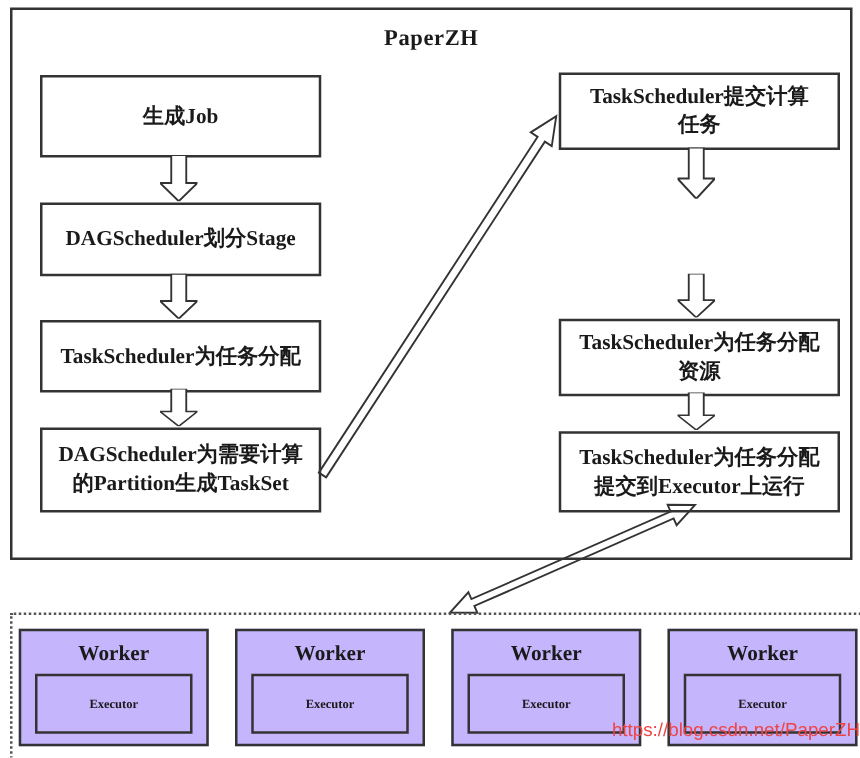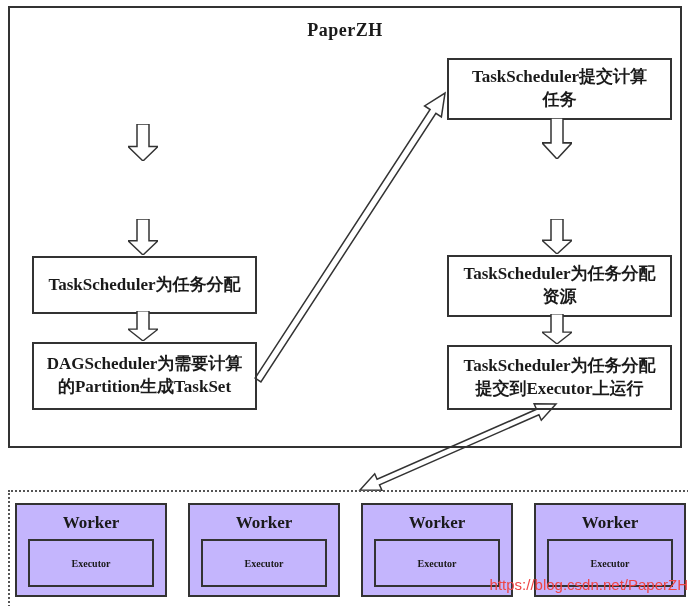--- a/index.html
+++ b/index.html
@@ -127,25 +127,27 @@
 </style>
 </head>
 <body>
 
 <div class="stage">
 
   <div class="client-box">
     <div class="client-title">PaperZH</div>
   </div>
 
+  <div class="flow-box l0">生成Job</div>
   <div class="varrow va-l0">
     <svg viewBox="0 0 30 38" preserveAspectRatio="none">
         <polygon points="9,0 21,0 21,23 30,23 15,38 0,23 9,23" fill="#fff" stroke="#333" stroke-width="1.5"></polygon>
       </svg>
   </div>
+  <div class="flow-box l1">DAGScheduler划分Stage</div>
   <div class="varrow va-l1">
     <svg viewBox="0 0 30 38" preserveAspectRatio="none">
         <polygon points="9,0 21,0 21,23 30,23 15,38 0,23 9,23" fill="#fff" stroke="#333" stroke-width="1.5"></polygon>
       </svg>
   </div>
   <div class="flow-box l2">TaskScheduler为任务分配</div>
   <div class="varrow va-l2">
     <svg viewBox="0 0 30 38" preserveAspectRatio="none">
         <polygon points="9,0 21,0 21,23 30,23 15,38 0,23 9,23" fill="#fff" stroke="#333" stroke-width="1.5"></polygon>
       </svg>

